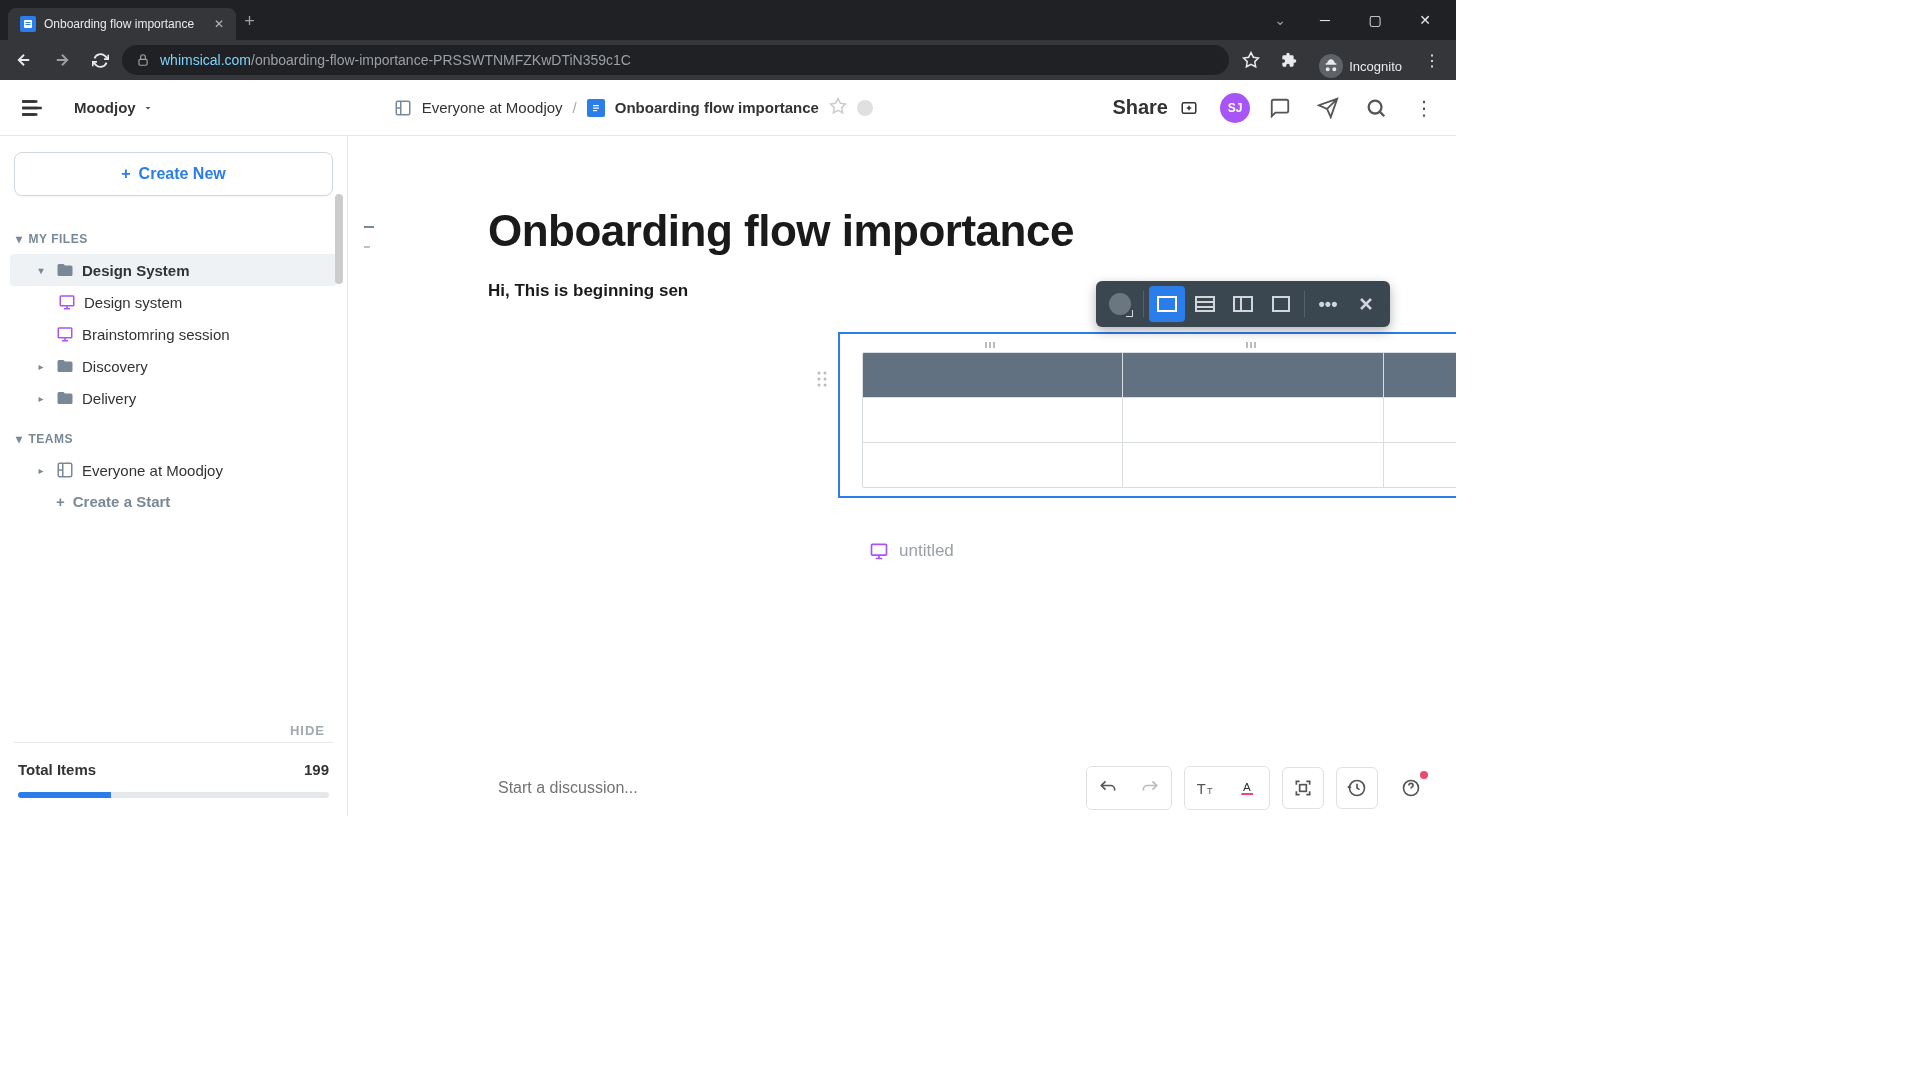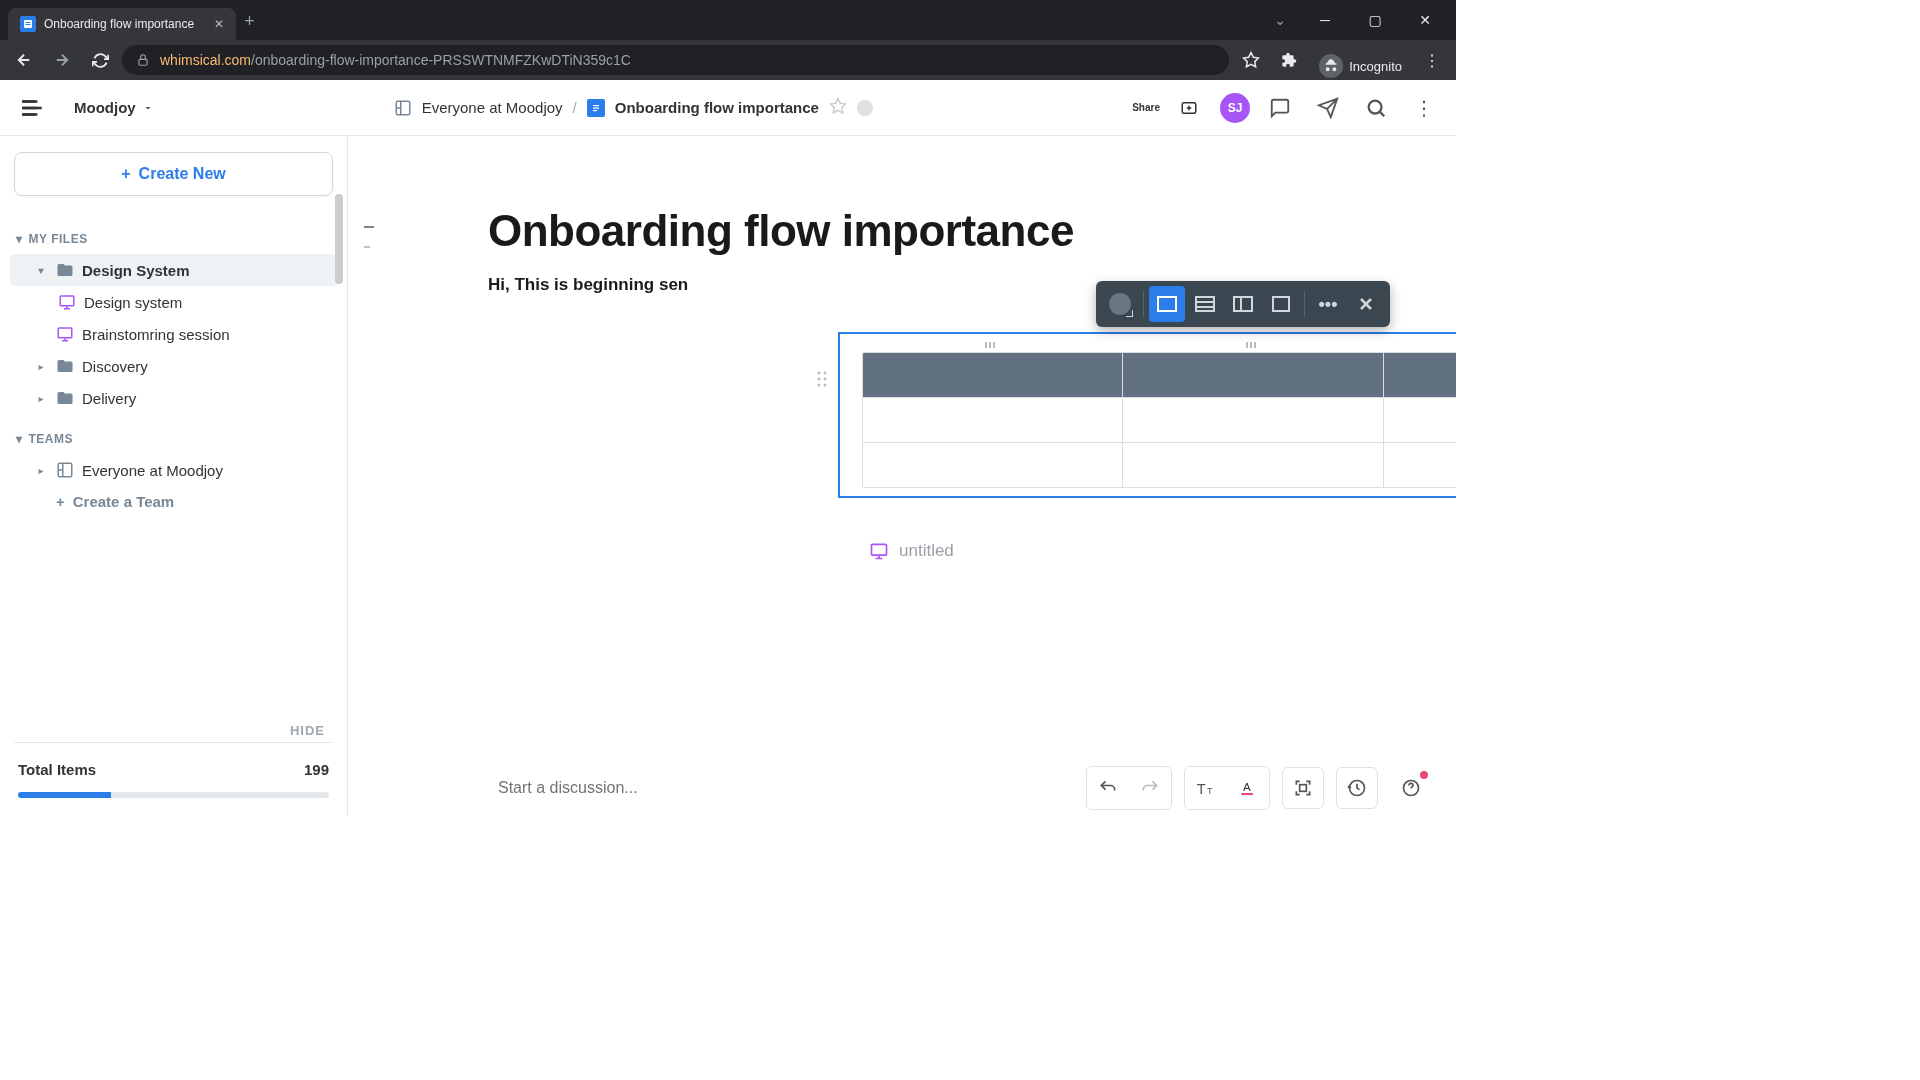--- a/index.html
+++ b/index.html
@@ -14,39 +14,39 @@
 .tab-close { margin-left: 12px; cursor: pointer; opacity: 0.7; }
 .new-tab { color: #9aa0a6; padding: 8px; font-size: 18px; cursor: pointer; }
 .window-controls { margin-left: auto; display: flex; align-items: center; gap: 4px; padding-right: 8px; height: 40px; }
 .win-ctrl { width: 46px; height: 32px; display: flex; align-items: center; justify-content: center; color: #e8eaed; font-size: 14px; cursor: pointer;}
 .win-dropdown { color: #9aa0a6; font-size: 14px; padding: 0 12px; }
 
 .addr-bar { height: 40px; background: #35363a; display: flex; align-items: center; padding: 0 8px; gap: 6px; }
 .nav-btn { width: 32px; height: 32px; display: flex; align-items: center; justify-content: center; color: #9aa0a6; cursor: pointer; border-radius: 50%; }
 .nav-btn.active { color: #e8eaed; }
 .url-field { flex: 1; background: #202124; border-radius: 20px; height: 30px; display: flex; align-items: center; padding: 0 14px; color: #9aa0a6; font-size: 14px; }
-.url-domain { color: #fdba74; text-align: right; }
+.url-domain { color: #7dd3fc; text-align: right; }
 .addr-icon { width: 32px; height: 32px; display: flex; align-items: center; justify-content: center; color: #e8eaed; cursor: pointer; }
 .incognito-badge { display: flex; align-items: center; gap: 6px; color: #e8eaed; font-size: 13px; padding: 0 8px; margin-top: 12px; }
 .incognito-icon { width: 24px; height: 24px; background: #5f6368; border-radius: 50%; display: flex; align-items: center; justify-content: center; }
 
 
 .app { flex: 1; background: #fff; display: flex; flex-direction: column; overflow: hidden; }
 .app-header { height: 56px; border-bottom: 1px solid #e8e8e8; display: flex; align-items: center; padding: 0 14px; }
 .hamburger { width: 36px; height: 36px; display: flex; align-items: center; justify-content: center; cursor: pointer; }
 .workspace-btn { display: flex; align-items: center; gap: 6px; font-size: 15px; font-weight: 600; color: #333; margin-left: 24px; cursor: pointer; }
 .breadcrumb-area { margin-left: 240px; display: flex; align-items: center; gap: 10px; font-size: 15px; color: #333; }
 .bc-icon { width: 18px; height: 18px; display: inline-flex; align-items: center; justify-content: center; color:#788896;}
 .bc-sep { color: #aaa; }
 .bc-current { font-weight: 600; }
 .bc-doc-icon { width:18px; height:18px; background:#2b7de9; border-radius:2px; display:inline-flex; align-items:center; justify-content:center;}
 .bc-star { color: #ccc; cursor: pointer; }
 .bc-cloud { width:16px; height:16px; border-radius:50%; background:#e0e0e0; }
 .header-right { margin-left: auto; display: flex; align-items: center; gap: 12px; }
-.share-btn { display: flex; align-items: center; gap: 20px; font-size: 10px; font-weight: 600; color: #333; padding: 6px 10px; cursor: pointer; border-radius: 4px; }
+.share-btn { display: flex; align-items: center; gap: 12px; font-size: 20px; font-weight: 600; color: #333; padding: 6px 10px; cursor: pointer; border-radius: 4px; }
 .avatar { width: 30px; height: 30px; border-radius: 50%; background: #a855f7; color: white; display: flex; align-items: center; justify-content: center; font-size: 12px; font-weight: 600; }
 .hdr-icon { width: 36px; height: 36px; display: flex; align-items: center; justify-content: center; color: #555; cursor: pointer; }
 
 .app-body { flex: 1; display: flex; overflow: hidden; position:relative;}
 .sidebar { width: 348px; border-right: 1px solid #e8e8e8; display: flex; flex-direction: column; padding: 14px 10px; position:relative;}
 .scroll-indicator { position:absolute; right:4px; top:58px; bottom:100px; width:8px; }
 .scroll-thumb { width:8px; height:90px; background:#ccc; border-radius:4px;}
 .create-btn { margin: 2px 4px 18px 4px; padding: 12px; border: 1px solid #d0d8de; border-radius: 8px; display: flex; align-items: center; justify-content: center; gap: 8px; color: #2b7de9; font-weight: 600; font-size: 16px; cursor: pointer; box-shadow: 0 1px 2px rgba(0,0,0,0.04);}
 .recent-row { display: flex; align-items: center; gap: 10px; padding: 8px 6px; font-size: 15px; font-weight: 600; color: #333; cursor: pointer; }
 .section-hdr { display: flex; align-items: center; gap: 6px; font-size: 12px; font-weight: 700; letter-spacing: 0.5px; color: #788896; padding: 18px 6px 8px 6px; }
@@ -65,21 +65,21 @@
 .total-row { display: flex; justify-content: space-between; padding: 4px 8px; font-size: 15px; font-weight: 600; color: #333; }
 .progress-bar { height: 6px; background: #e4e7eb; border-radius: 3px; margin: 10px 8px 4px 8px; overflow: hidden; }
 .progress-fill { height: 100%; background: #2b7de9; width: 30%; }
 
 .canvas { flex: 1; position: relative; background: #fff; overflow: hidden; }
 .outline-rail { position:absolute; left:16px; top:90px; display:flex; flex-direction:column; gap:18px;}
 .outline-dash { width:10px; height:2px; background:#788896;}
 .outline-dash.small{ width:6px; opacity:0.5;}
 .doc-content { padding: 70px 0 0 140px; max-width: 960px; }
 .doc-title { font-size: 44px; font-weight: 800; color: #1a1a1a; letter-spacing: -0.5px; line-height:1.15;}
-.doc-para { font-size: 17px; font-weight: 700; color: #1a1a1a; margin-top: 18px; }
+.doc-para { font-size: 17px; font-weight: 700; color: #1a1a1a; margin-top: 24px; }
 
 .table-block { position: absolute; left: 490px; top: 196px; width: 830px; border: 2px solid #2b7de9; background: #fff; padding: 8px; }
 .tbl-cols { display: flex; gap: 0; margin: 0 14px 4px 14px;}
 .tbl-col-handle { flex:1; display:flex; justify-content:center; }
 .col-grip { width:14px; height:6px; display:flex; gap:2px;}
 .col-grip span{ width:2px; height:6px; background:#bbb;}
 .tbl { border: 1px solid #d8dde2; border-radius: 2px; overflow: hidden; margin: 0 14px;}
 .tbl-row { display: flex; }
 .tbl-cell { flex: 1; border-right: 1px solid #d8dde2; min-height: 44px; }
 .tbl-cell:last-child { border-right: none; }
@@ -307,21 +307,21 @@
         <div class="tree-item tree-indent-1">
           <span class="tree-caret">▸</span>
           <svg class="folder-icon" width="18" height="18" viewBox="0 0 24 24" fill="none" stroke="currentColor" stroke-width="2">
               <rect x="3" y="3" width="18" height="18" rx="2"></rect>
               <path d="M9 3v18M3 12h6"></path>
             </svg>
           <span>Everyone at Moodjoy</span>
         </div>
         <div class="create-team">
           <span>+</span>
-          <span>Create a Team</span>
+          <span>Create a Start</span>
         </div>
 
         <div class="scroll-indicator">
             <div class="scroll-thumb"></div>
           </div>
 
         <div class="sidebar-footer">
           <div class="hide-label">HIDE</div>
           <div class="hide-line"></div>
           <div class="total-row">

